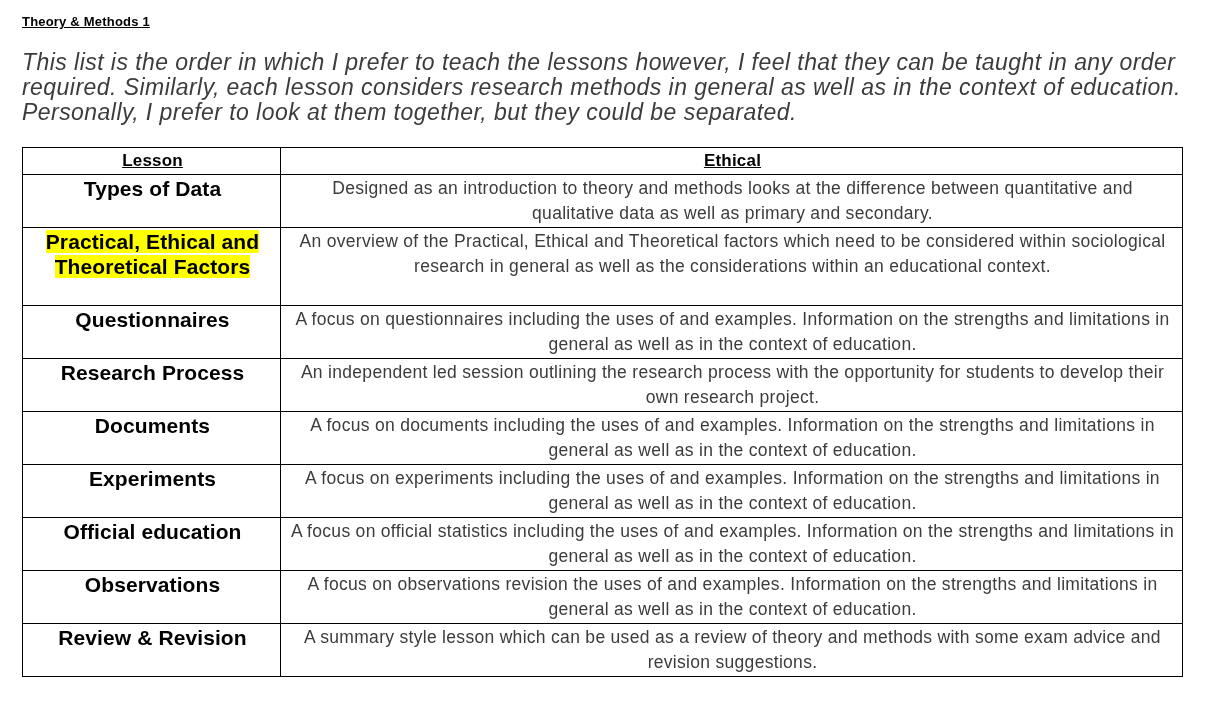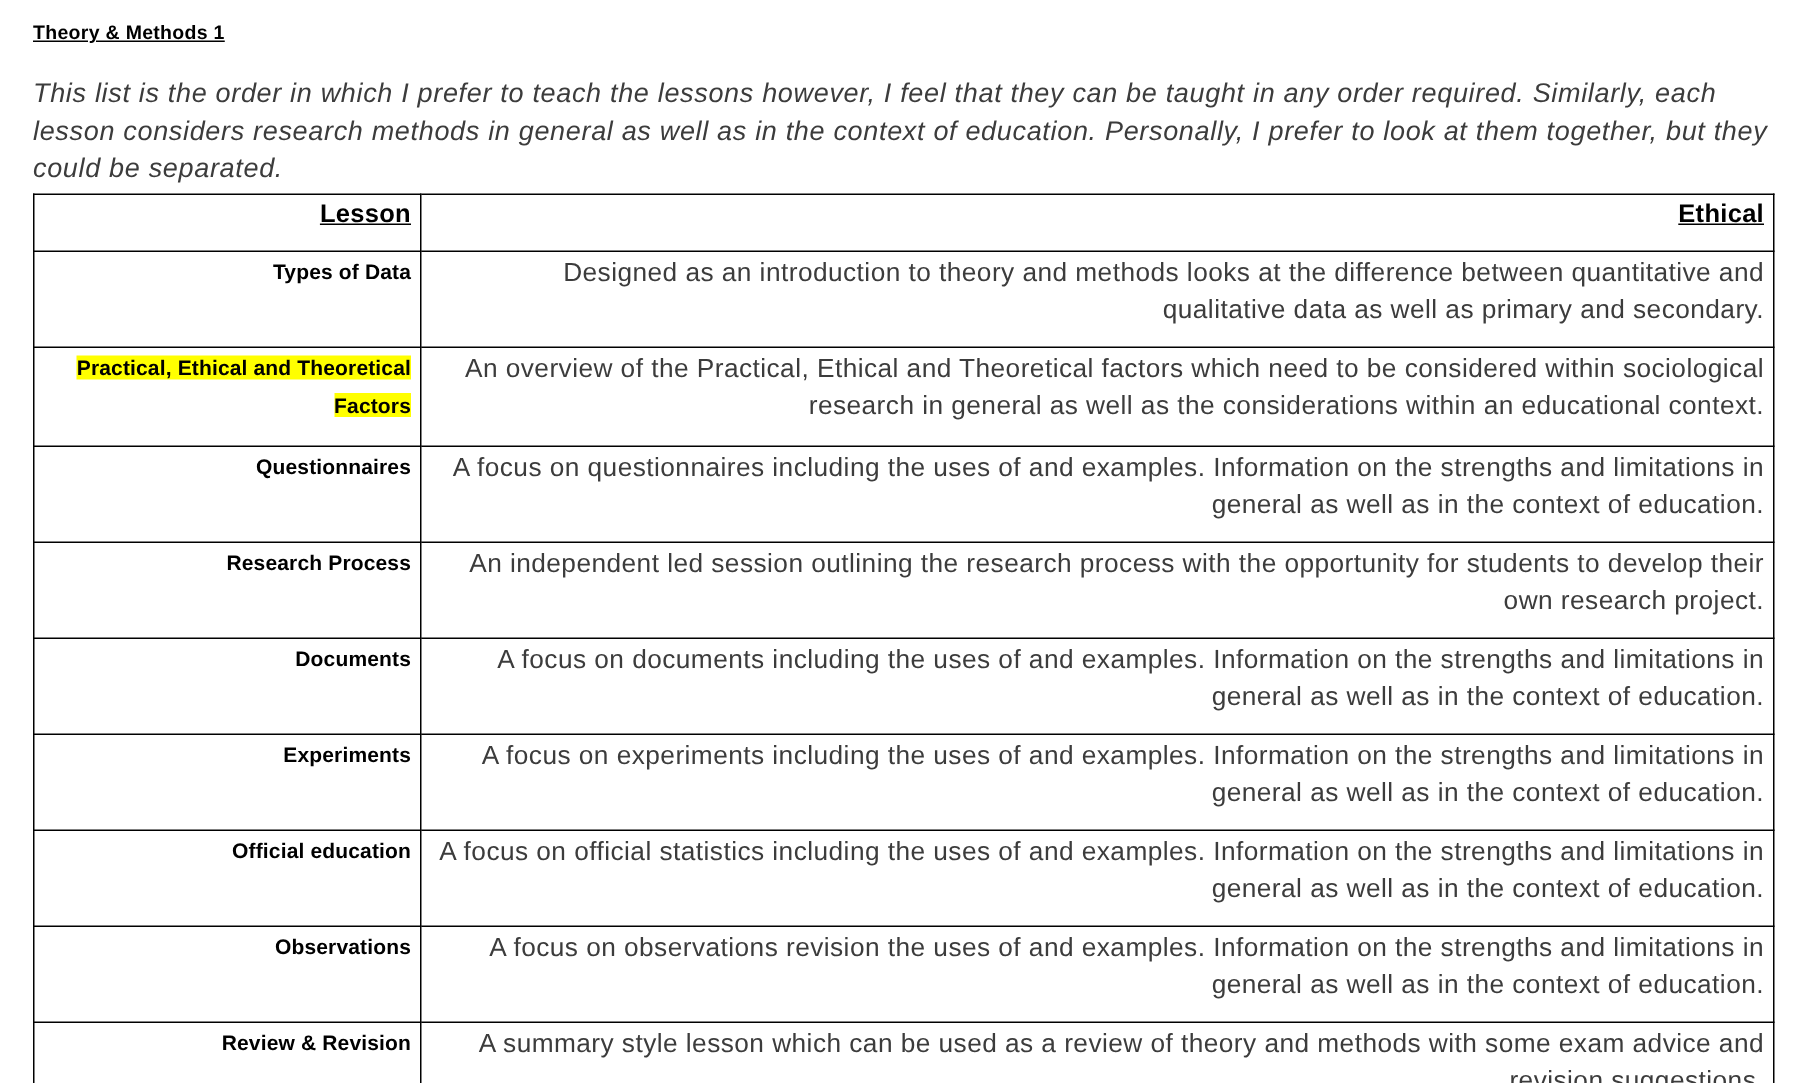--- a/index.html
+++ b/index.html
@@ -19,55 +19,55 @@
   .doc-title {
     font-size: 13px;
     font-weight: bold;
     color: var(--heading-text, #000);
     text-decoration: underline;
     letter-spacing: 0.2px;
     margin: 2px 0 21px 0;
   }
   .intro {
     font-style: italic;
-    font-size: 18px;
+    font-size: 23px;
     line-height: 25px;
     letter-spacing: 0.45px;
     color: var(--body-text, #3c3c3c);
-    margin: 0 0 4px 0;
+    margin: 0 0 22px 0;
     max-width: 1164px;
   }
   table.lessons {
     border-collapse: collapse;
     table-layout: fixed;
     width: 1160px;
   }
   col.col-lesson   { width: 258px; }
   col.col-overview { width: 902px; }
   th, td {
     border: 1px solid var(--border, #000);
     vertical-align: top;
-    padding: 1px 6px 12px 8px;
-    text-align: right;
+    padding: 1px 6px 1px 8px;
+    text-align: center;
   }
   thead tr { height: 26px; }
   tbody tr { height: 50px; }
-  tbody tr:nth-child(2) { height: 66px; }
+  tbody tr:nth-child(2) { height: 78px; }
   tbody tr:last-child   { height: 47px; }
   .hdr-label {
     font-weight: bold;
     font-size: 17px;
     line-height: 24px;
     color: var(--heading-text, #000);
     text-decoration: underline;
     letter-spacing: 0.2px;
   }
   .lesson-name {
     font-weight: bold;
-    font-size: 14px;
+    font-size: 21px;
     line-height: 25px;
     color: var(--heading-text, #000);
     letter-spacing: 0.1px;
   }
   .lesson-name.highlighted {
     background: var(--highlight, #ffff00);
   }
   .overview-cell {
     font-size: 17.5px;
     line-height: 25px;

